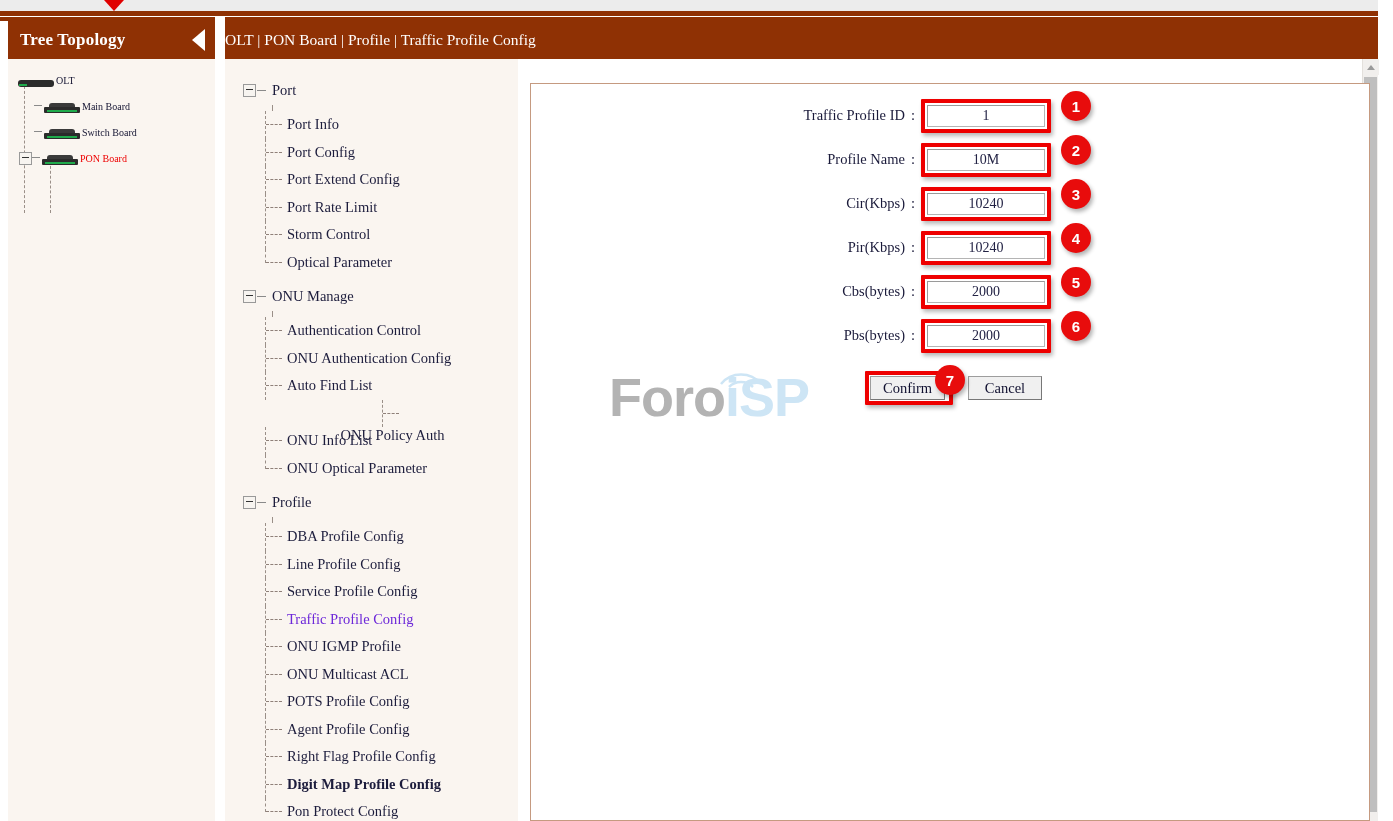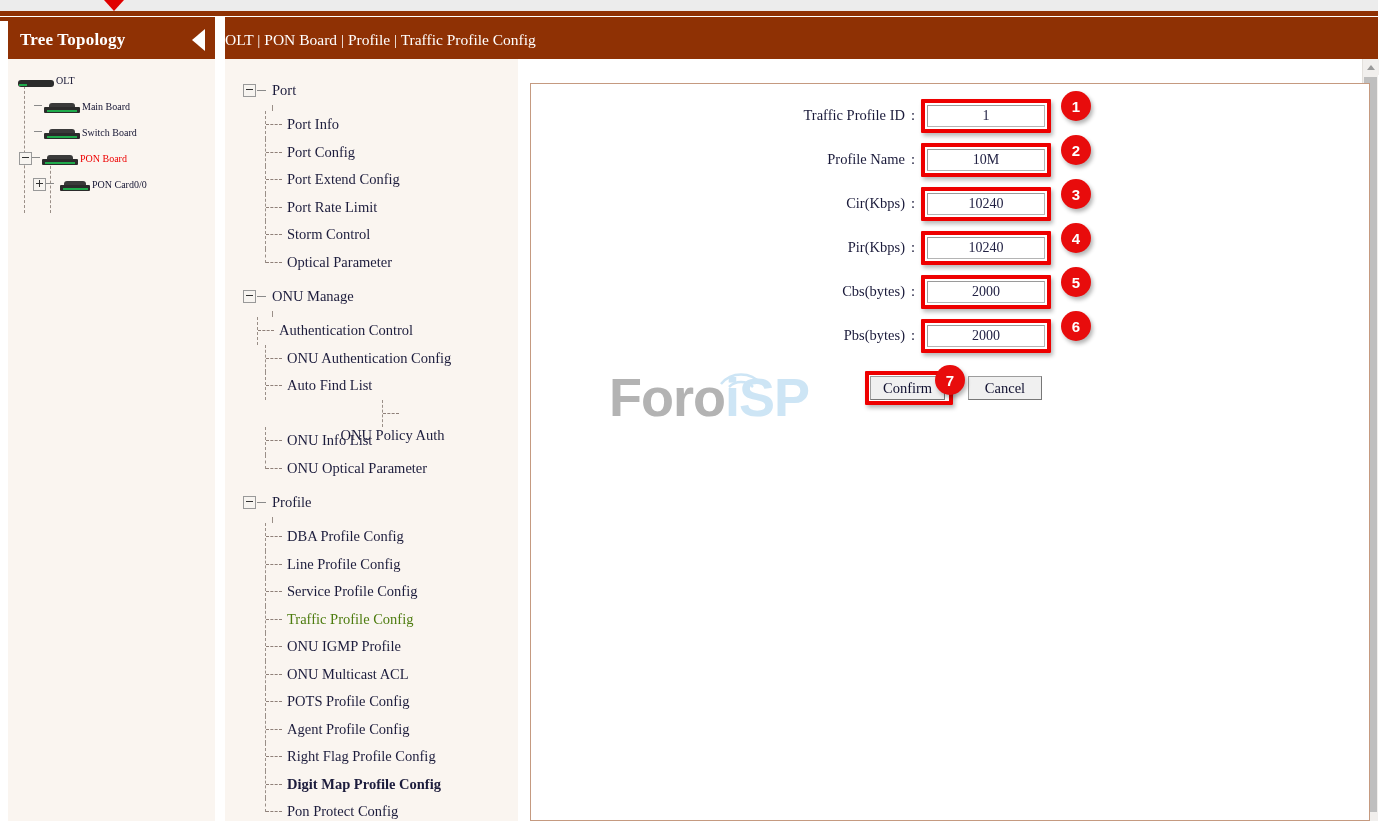--- a/index.html
+++ b/index.html
@@ -204,21 +204,21 @@
   }
   .mrow {
     position: relative;
     display: flex;
     align-items: center;
     height: 27.5px;
     white-space: nowrap;
   }
   .mrow.group { height: 30px; }
   .mrow .mlabel { color: #1c1c3c; }
-  .mrow .mlabel.red { color: #4d7c0f; }
+  .mrow .mlabel.red { color: #6d28d9; }
   .m-indent-group { padding-left: 18px; }
   .mgroup-dash {
     width: 9px;
     border-top: 1px solid #8a8a8a;
     flex: 0 0 auto;
     margin-left: 1px;
   }
   .branch {
     position: relative;
     flex: 0 0 auto;
@@ -434,30 +434,20 @@
       <span class="expander"></span>
       <span class="stub"></span>
       <span class="dev-icon">
         <span class="body"></span>
           <span class="top"></span>
           <span class="led"></span>
       </span>
       <span class="tlabel red">PON Board</span>
     </div>
 
-    <div class="tree-row" style="padding-left:25px;">
-      <span class="expander plus"></span>
-      <span class="stub"></span>
-      <span class="dev-icon small" style="margin-left:6px;">
-        <span class="body"></span>
-          <span class="top"></span>
-          <span class="led"></span>
-      </span>
-      <span class="tlabel">PON Card0/0</span>
-    </div>
   </div>
 </div>
 
 <div id="menu-col">
   <div id="breadcrumb-bar">OLT | PON Board | Profile | Traffic Profile Config</div>
 
   <div id="menu-panel">
     <div id="menu-list">
         <div class="mrow group m-indent-group">
           <span class="expander"></span>
@@ -511,21 +501,21 @@
         </div>
         <div style="height: 5px;"></div>
         <div class="mrow group m-indent-group">
           <span class="expander"></span>
           <span class="mgroup-dash"></span>
           <span class="mlabel" style="margin-left: 6px;">ONU Manage</span>
         </div>
         <div style="height: 6px; position: relative;">
           <div class="seg-v" style="left: 47px; top: 0px; height: 6px; position: absolute;"></div>
         </div>
-        <div class="mrow" style="padding-left: 32px;">
+        <div class="mrow" style="padding-left: 40px;">
           <span class="branch">
             <span class="bv"></span>
             <span class="bh"></span>
           </span>
           <span class="mlabel" style="margin-left: 2px;">Authentication Control</span>
         </div>
         <div class="mrow" style="padding-left: 40px;">
           <span class="branch">
             <span class="bv"></span>
             <span class="bh"></span>

